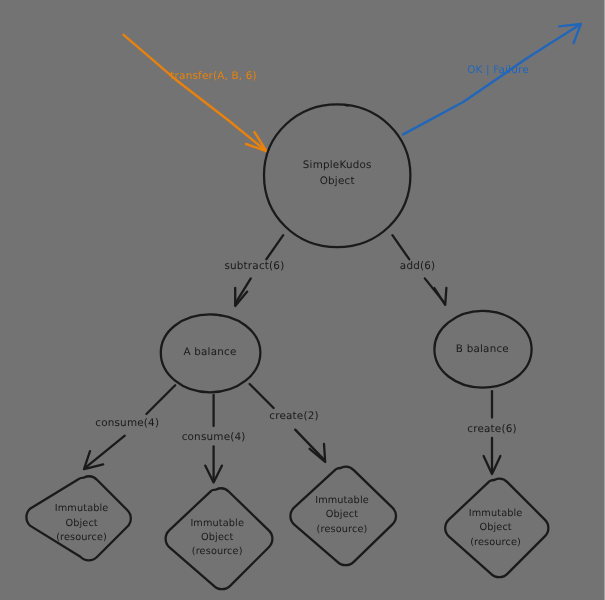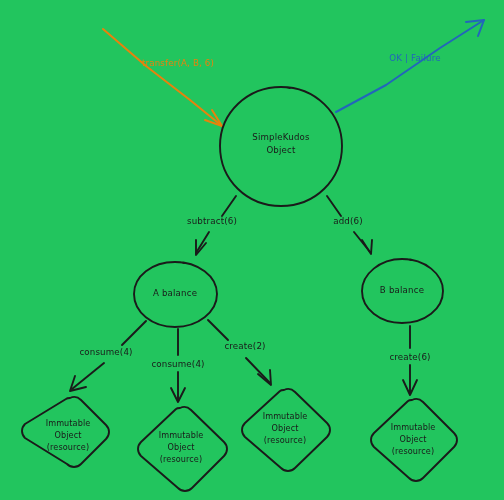--- a/index.html
+++ b/index.html
@@ -10,21 +10,21 @@
   body {
     width: 504px;
     height: 500px;
     font-family: "DejaVu Sans", sans-serif;
     overflow: hidden;
   }
   #diagram-root {
     position: relative;
     width: 504px;
     height: 500px;
-    background: #22c55e;
+    background: #737373;
   }
   svg#diagram-canvas {
     display: block;
     width: 504px;
     height: 500px;
   }
   .node-shape {
     fill: none;
     stroke: #1a1a1a;
     stroke-width: 1.9;

